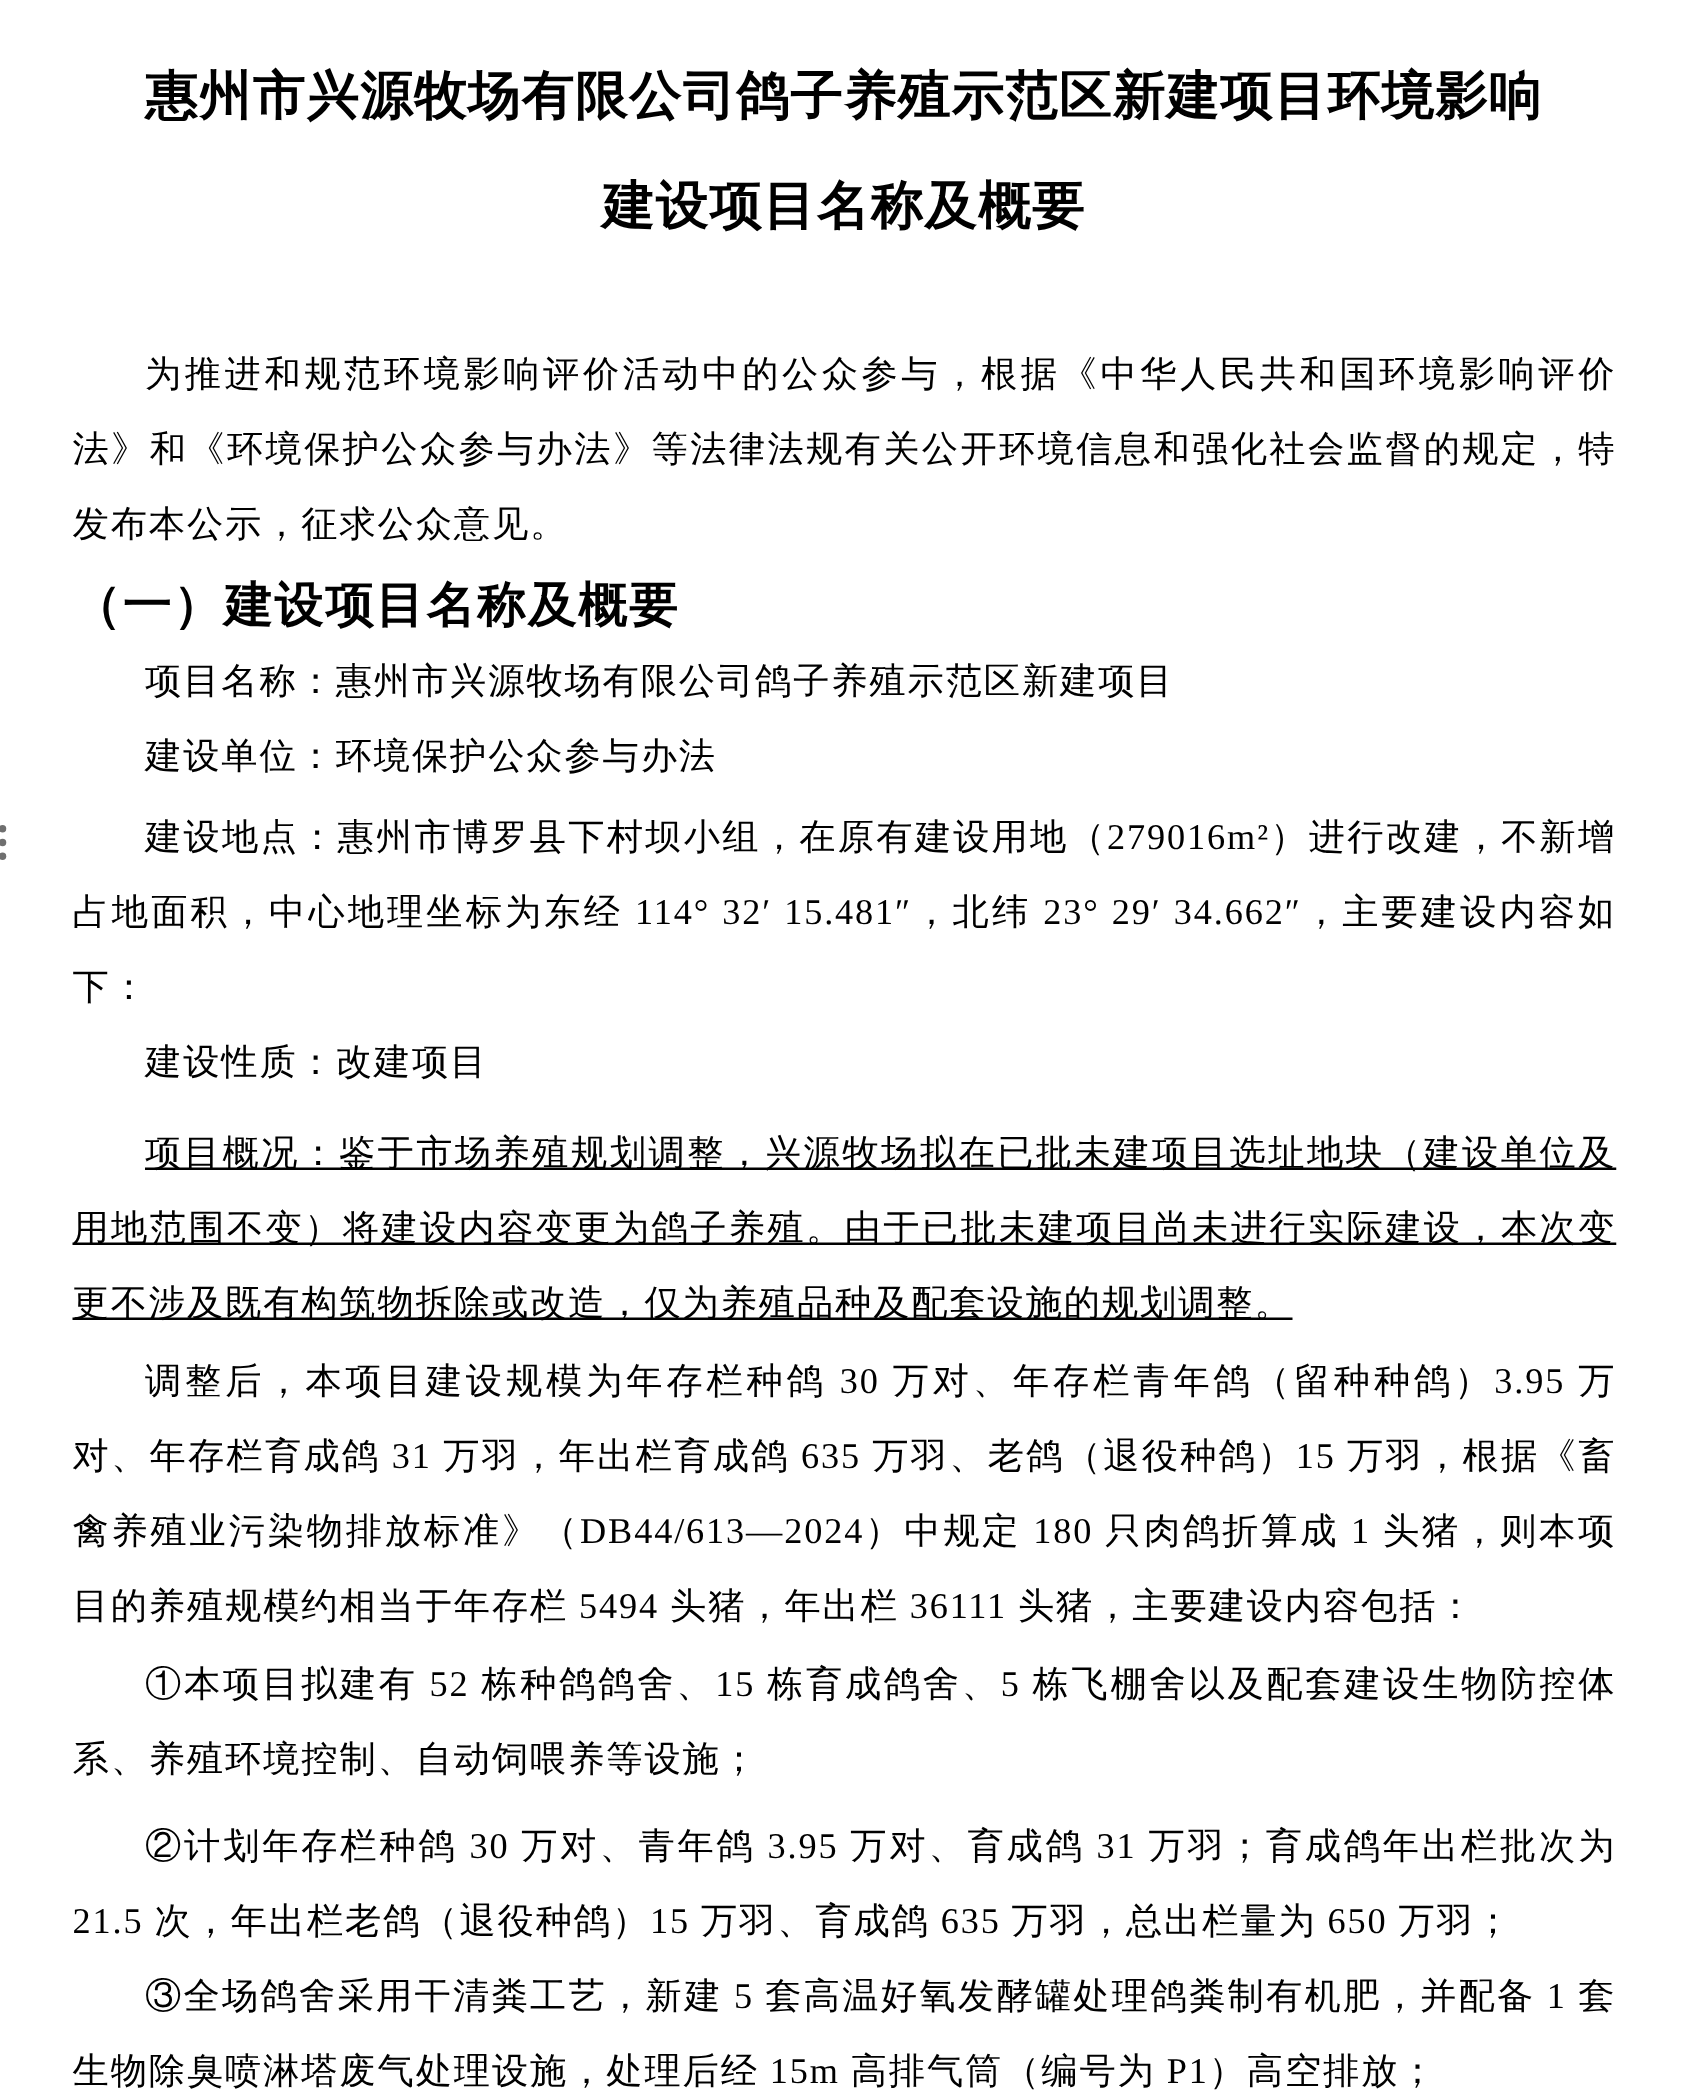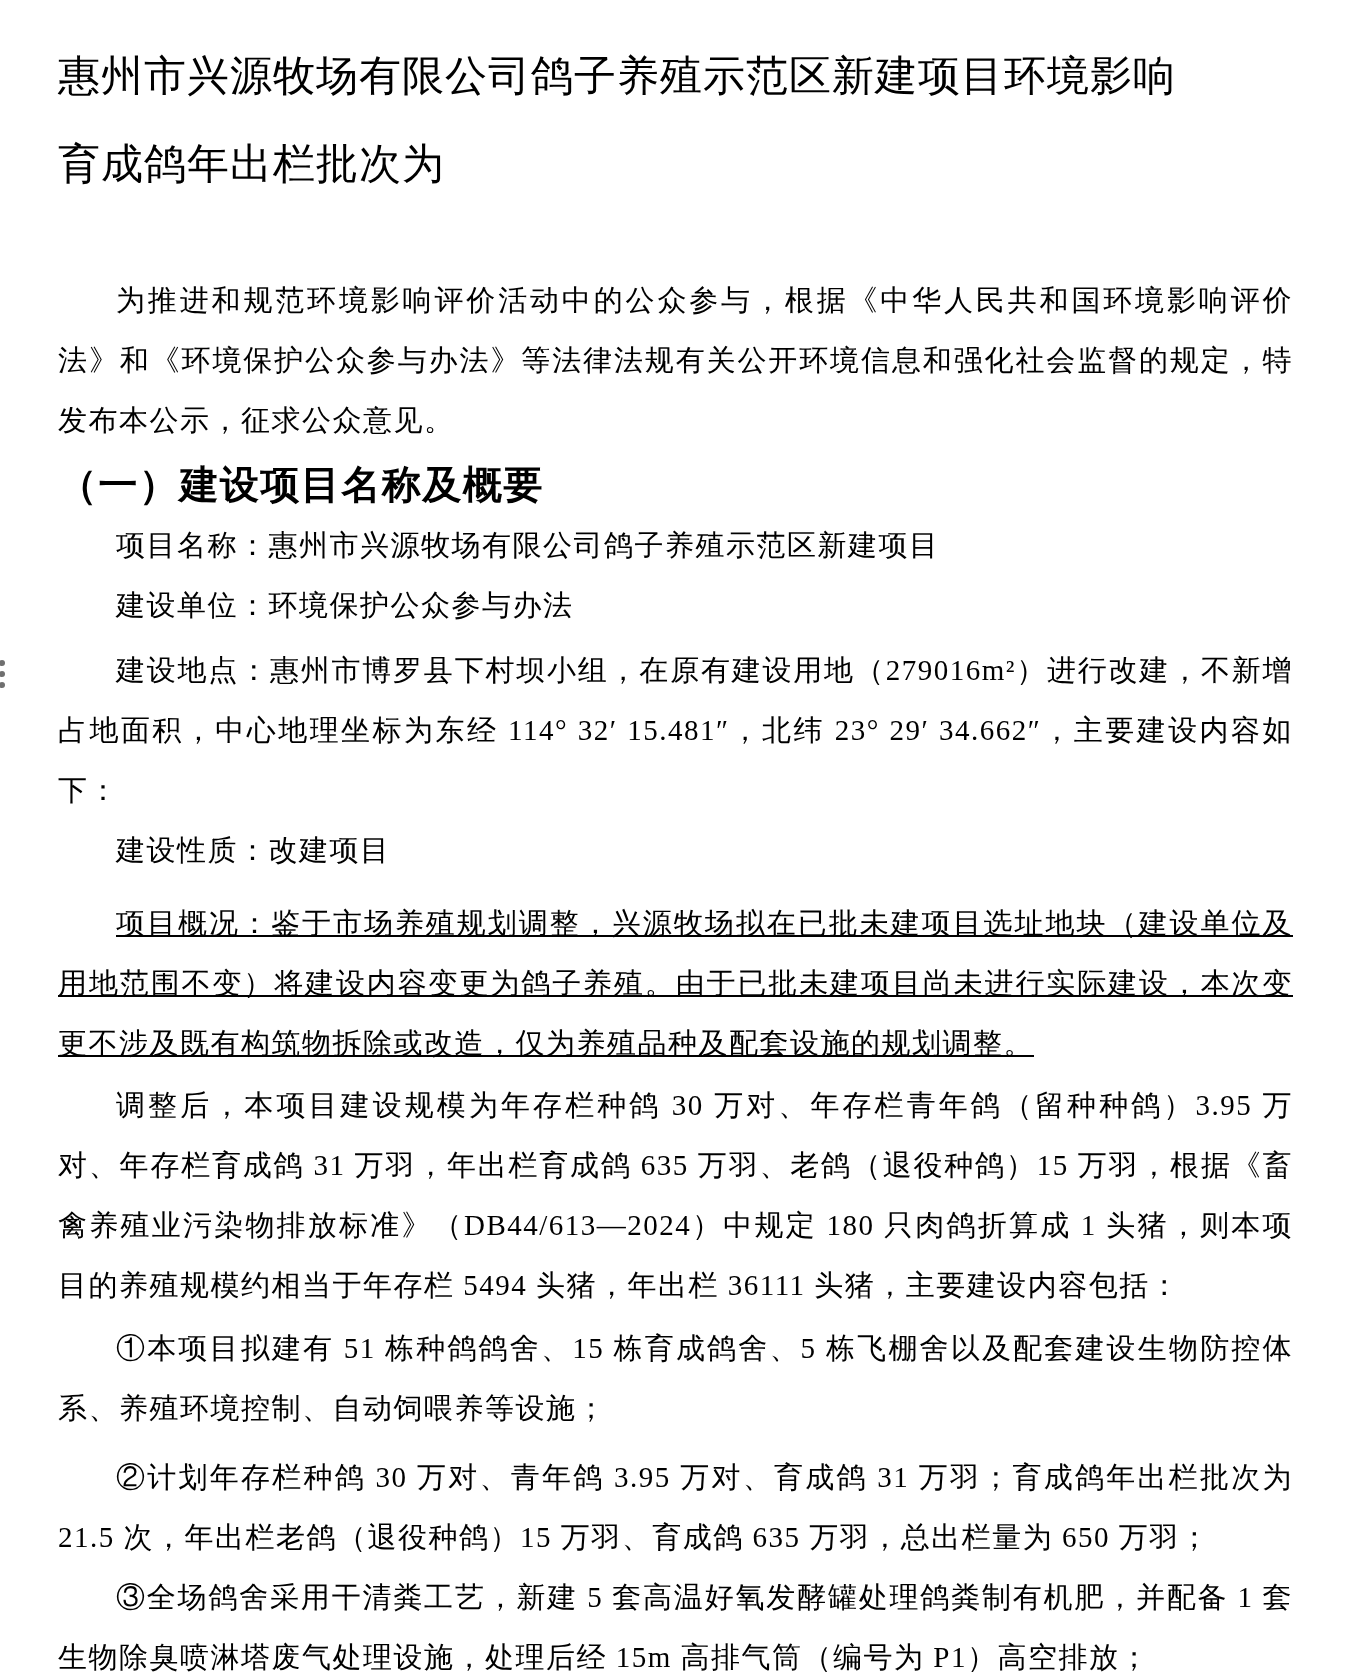--- a/index.html
+++ b/index.html
@@ -19,24 +19,24 @@
     width: 1355px;
     height: 1674px;
     padding: 32px 62px 0 58px;
     background: #ffffff;
     font-family: "Liberation Serif", "DejaVu Serif", serif;
     overflow: hidden;
   }
   .title {
     margin: 0;
     font-family: "Liberation Sans", "DejaVu Sans", sans-serif;
-    font-weight: 400;
+    font-weight: 700;
     font-size: 42px;
     line-height: 88px;
-    text-align: left;
+    text-align: center;
     letter-spacing: 1px;
   }
   .title-line { display: block; }
   .body-p {
     margin: 0;
     font-size: 29px;
     line-height: 60px;
     letter-spacing: 1.5px;
     text-align: justify;
     text-justify: inter-ideograph;
@@ -76,38 +76,38 @@
 <div class="doc">
 
   <div class="edge-dots">
     <i></i>
       <i></i>
       <i></i>
   </div>
 
   <h1 class="title">
     <span class="title-line">惠州市兴源牧场有限公司鸽子养殖示范区新建项目环境影响</span>
-    <span class="title-line">育成鸽年出栏批次为</span>
+    <span class="title-line">建设项目名称及概要</span>
   </h1>
 
   <p class="body-p indent mt-intro">为推进和规范环境影响评价活动中的公众参与，根据《中华人民共和国环境影响评价法》和《环境保护公众参与办法》等法律法规有关公开环境信息和强化社会监督的规定，特发布本公示，征求公众意见。</p>
 
   <h2 class="sec-heading">（一）建设项目名称及概要</h2>
 
   <p class="body-p indent">项目名称：惠州市兴源牧场有限公司鸽子养殖示范区新建项目</p>
 
   <p class="body-p indent">建设单位：环境保护公众参与办法</p>
 
   <p class="body-p indent mt-5">建设地点：惠州市博罗县下村坝小组，在原有建设用地（279016m²）进行改建，不新增占地面积，中心地理坐标为东经 114° 32′ 15.481″，北纬 23° 29′ 34.662″，主要建设内容如下：</p>
 
   <p class="body-p indent">建设性质：改建项目</p>
 
   <p class="body-p indent mt-13">项目概况：鉴于市场养殖规划调整，兴源牧场拟在已批未建项目选址地块（建设单位及用地范围不变）将建设内容变更为鸽子养殖。由于已批未建项目尚未进行实际建设，本次变更不涉及既有构筑物拆除或改造，仅为养殖品种及配套设施的规划调整。</p>
 
   <p class="body-p indent mt-2">调整后，本项目建设规模为年存栏种鸽 30 万对、年存栏青年鸽（留种种鸽）3.95 万对、年存栏育成鸽 31 万羽，年出栏育成鸽 635 万羽、老鸽（退役种鸽）15 万羽，根据《畜禽养殖业污染物排放标准》（DB44/613—2024）中规定 180 只肉鸽折算成 1 头猪，则本项目的养殖规模约相当于年存栏 5494 头猪，年出栏 36111 头猪，主要建设内容包括：</p>
 
-  <p class="body-p indent mt-3">①本项目拟建有 51 栋种鸽鸽舍、15 栋育成鸽舍、5 栋飞棚舍以及配套建设生物防控体系、养殖环境控制、自动饲喂养等设施；</p>
+  <p class="body-p indent mt-3">①本项目拟建有 52 栋种鸽鸽舍、15 栋育成鸽舍、5 栋飞棚舍以及配套建设生物防控体系、养殖环境控制、自动饲喂养等设施；</p>
 
   <p class="body-p indent mt-9">②计划年存栏种鸽 30 万对、青年鸽 3.95 万对、育成鸽 31 万羽；育成鸽年出栏批次为 21.5 次，年出栏老鸽（退役种鸽）15 万羽、育成鸽 635 万羽，总出栏量为 650 万羽；</p>
 
   <p class="body-p indent">③全场鸽舍采用干清粪工艺，新建 5 套高温好氧发酵罐处理鸽粪制有机肥，并配备 1 套生物除臭喷淋塔废气处理设施，处理后经 15m 高排气筒（编号为 P1）高空排放；</p>
 
 </div>
 
 </body></html>

